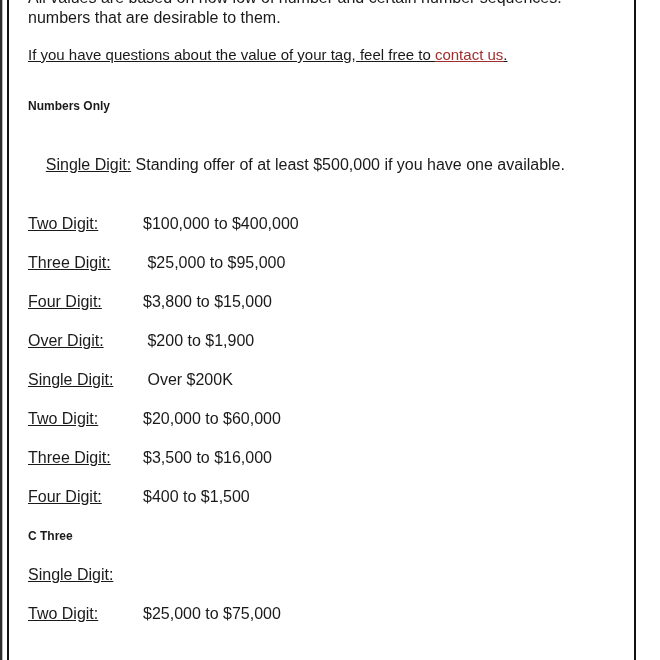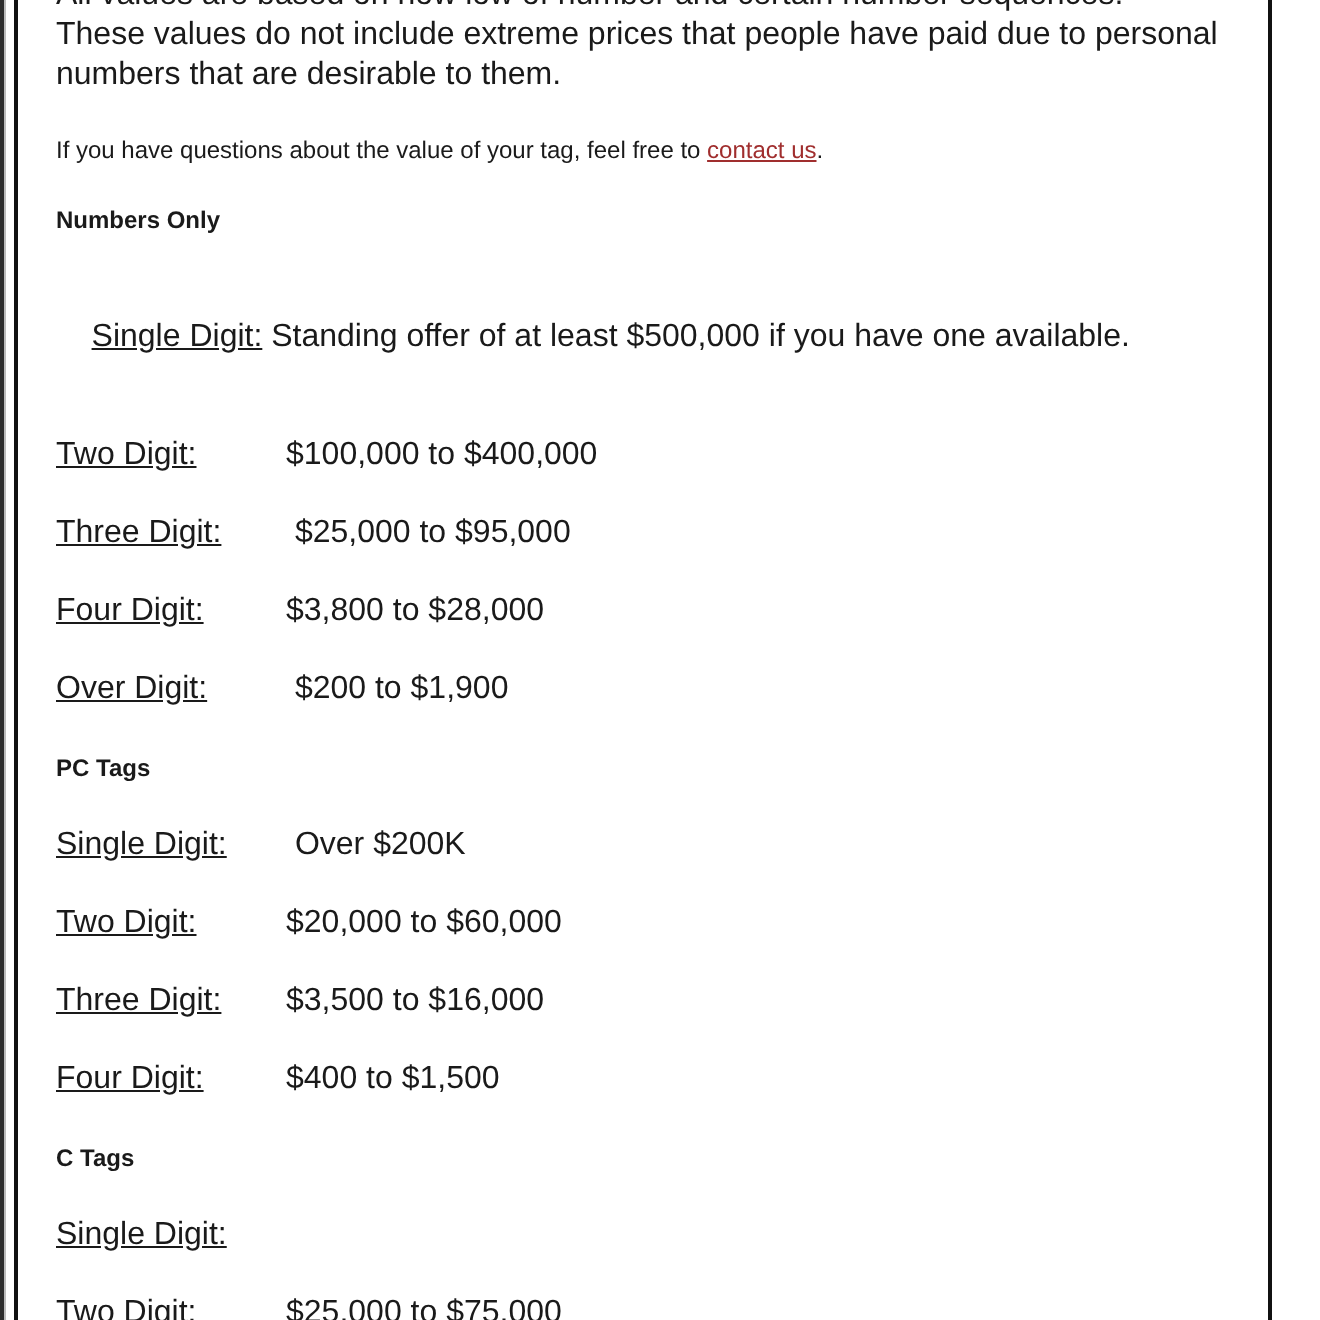--- a/index.html
+++ b/index.html
@@ -36,24 +36,25 @@
   .textline {
     font-size: 16px;
     line-height: 20px;
     white-space: pre;
   }
   .intro {
     margin-top: -12px;   
     margin-bottom: 17px;
   }
   .contact-line {
-    font-size: 12px;
+    font-size: 15px;
     line-height: 20px;
-    margin-bottom: 15px;
+    margin-bottom: 31px;
     white-space: pre-wrap;
+    text-decoration: underline;
   }
   .contact-link {
     color: var(--link-color, #a02e2e);
     text-decoration: underline;
     cursor: pointer;
   }
   .section .title {
     font-size: 12px;
     line-height: 20px;
     font-weight: bold;
@@ -80,21 +81,20 @@
 </head>
 <body>
 
 <div class="edge-dark"></div>
 <div class="edge-light"></div>
 
 <div class="doc-box">
 
   <div class="intro">
     <div class="textline">All values are based on how low of number and certain number sequences.</div>
-    <div class="textline">These values do not include extreme prices that people have paid due to personal</div>
     <div class="textline">numbers that are desirable to them.</div>
   </div>
 
   <div class="contact-line"><span>If you have questions about the value of your tag, feel free to </span><a class="contact-link">contact us</a><span>.</span></div>
 
   <div id="sections">
   <div class="section">
     <div class="title">Numbers Only</div>
     <div class="rows">
   <div class="row inline">
@@ -106,32 +106,31 @@
             <span class="value">$100,000 to $400,000</span>
   </div>
 
   <div class="row">
     <span class="label">Three Digit:</span>
             <span class="value"> $25,000 to $95,000</span>
   </div>
 
   <div class="row">
     <span class="label">Four Digit:</span>
-            <span class="value">$3,800 to $28,000</span>
+            <span class="value">$3,800 to $15,000</span>
   </div>
 
   <div class="row">
     <span class="label">Over Digit:</span>
             <span class="value"> $200 to $1,900</span>
   </div>
 </div>
   </div>
 
   <div class="section">
-    <div class="title">PC Tags</div>
     <div class="rows">
   <div class="row">
     <span class="label">Single Digit:</span>
             <span class="value"> Over $200K</span>
   </div>
 
   <div class="row">
     <span class="label">Two Digit:</span>
             <span class="value">$20,000 to $60,000</span>
   </div>
@@ -142,21 +141,21 @@
   </div>
 
   <div class="row">
     <span class="label">Four Digit:</span>
             <span class="value">$400 to $1,500</span>
   </div>
 </div>
   </div>
 
   <div class="section">
-    <div class="title">C Tags</div>
+    <div class="title">C Three</div>
     <div class="rows">
   <div class="row">
     <span class="label">Single Digit:</span>
   </div>
 
   <div class="row">
     <span class="label">Two Digit:</span>
             <span class="value">$25,000 to $75,000</span>
   </div>
 </div>

